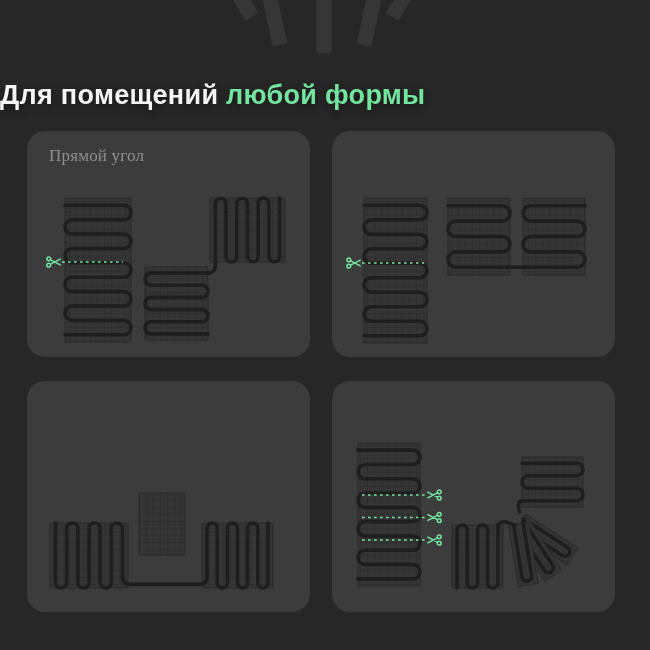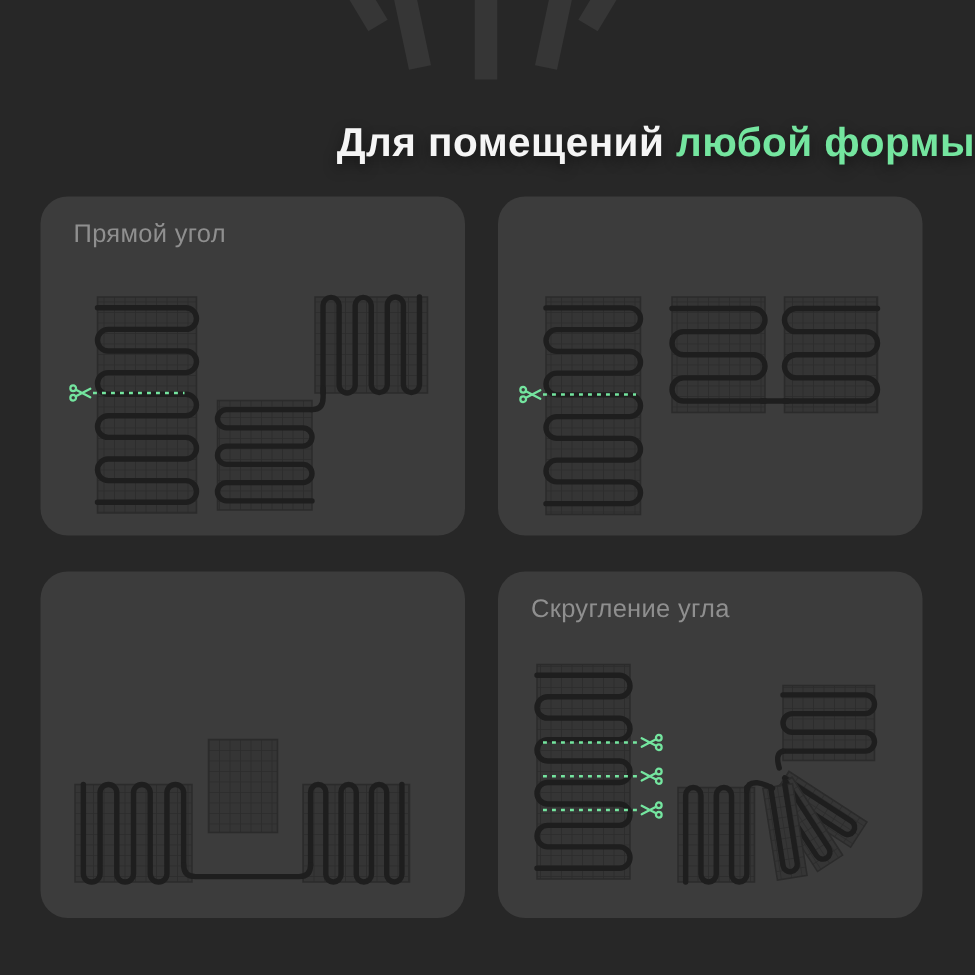--- a/index.html
+++ b/index.html
@@ -10,39 +10,40 @@
   html,body{width:650px;height:650px;overflow:hidden}
   body{
     position:relative;
     background:var(--page-bg);
     font-family:"Liberation Sans","DejaVu Sans",sans-serif;
   }
   .rays{position:absolute;top:0;left:0}
   .rays rect{fill:var(--rays)}
   h1{
     position:absolute;top:80px;left:0;width:650px;
-    text-align:right;color:var(--heading);
+    text-align:left;color:var(--heading);
     font-size:27px;font-weight:700;letter-spacing:.3px;
     text-shadow:0 3px 9px rgba(0,0,0,.45);
     white-space:nowrap;
   }
   h1 .accent{color:var(--accent)}
   .cards{
     position:absolute;top:131px;left:27px;
     display:grid;
     grid-template-columns:283px 283px;
     grid-template-rows:226px 231px;
     column-gap:22px;row-gap:24px;
   }
   .card{
     position:relative;
     background:var(--card-bg);
     border-radius:18px;
     padding:14px 22px;
     overflow:hidden;
+    font-family:Liberation Serif, serif;
   }
   .card-title{
     position:relative;z-index:2;
     color:var(--card-title);
     font-size:17px;font-weight:500;letter-spacing:.2px;
     line-height:1.32;max-width:185px;
   }
   .diagram{position:absolute;inset:0;z-index:1}
   .diagram svg{display:block}
 </style>
@@ -111,21 +112,20 @@
           <rect x="112" y="112" width="46" height="62" fill="url(#mesh)" stroke="#2b2b2b" stroke-width="1"></rect>
           <rect x="23" y="142" width="78" height="65" fill="url(#mesh)" stroke="#2b2b2b" stroke-width="1"></rect>
           <path d="M28.57 142 L28.57 201.43 A5.57 5.57 0 0 0 39.71 201.43 L39.71 147.57 A5.57 5.57 0 0 1 50.86 147.57 L50.86 201.43 A5.57 5.57 0 0 0 62 201.43 L62 147.57 A5.57 5.57 0 0 1 73.14 147.57 L73.14 201.43 A5.57 5.57 0 0 0 84.29 201.43 L84.29 147.57 A5.57 5.57 0 0 1 95.43 147.57 L95.43 195.5" fill="none" stroke="#1e1e1e" stroke-width="3.6" stroke-linecap="round" stroke-linejoin="round"></path>
           <rect x="175" y="142" width="71" height="65" fill="url(#mesh)" stroke="#2b2b2b" stroke-width="1"></rect>
           <path d="M180.07 195.5 L180.07 147.07 A5.07 5.07 0 0 1 190.21 147.07 L190.21 201.93 A5.07 5.07 0 0 0 200.36 201.93 L200.36 147.07 A5.07 5.07 0 0 1 210.5 147.07 L210.5 201.93 A5.07 5.07 0 0 0 220.64 201.93 L220.64 147.07 A5.07 5.07 0 0 1 230.79 147.07 L230.79 201.93 A5.07 5.07 0 0 0 240.93 201.93 L240.93 142" fill="none" stroke="#1e1e1e" stroke-width="3.6" stroke-linecap="round" stroke-linejoin="round"></path>
           <path d="M95.43 195.5 Q95.43 203.4 103.4 203.4 L172.3 203.4 Q180.07 203.4 180.07 195.5" fill="none" stroke="#1e1e1e" stroke-width="3.6" stroke-linecap="round" stroke-linejoin="round"></path>
         </svg>
       </div>
   </section>
   <section class="card">
-    <h2 class="card-title">Скругление угла</h2>
     <div class="diagram">
         <svg viewBox="0 0 283 231" width="100%" height="100%" preserveAspectRatio="xMidYMid meet">
           <rect x="26" y="62" width="62" height="143" fill="url(#mesh)" stroke="#2b2b2b" stroke-width="1"></rect>
           <path d="M26 69.15 L80.85 69.15 A7.15 7.15 0 0 1 80.85 83.45 L33.15 83.45 A7.15 7.15 0 0 0 33.15 97.75 L80.85 97.75 A7.15 7.15 0 0 1 80.85 112.05 L33.15 112.05 A7.15 7.15 0 0 0 33.15 126.35 L80.85 126.35 A7.15 7.15 0 0 1 80.85 140.65 L33.15 140.65 A7.15 7.15 0 0 0 33.15 154.95 L80.85 154.95 A7.15 7.15 0 0 1 80.85 169.25 L33.15 169.25 A7.15 7.15 0 0 0 33.15 183.55 L80.85 183.55 A7.15 7.15 0 0 1 80.85 197.85 L26 197.85" fill="none" stroke="#1e1e1e" stroke-width="3.6" stroke-linecap="round" stroke-linejoin="round"></path>
           <rect x="120" y="144" width="51" height="63" fill="url(#mesh)" stroke="#2b2b2b" stroke-width="1"></rect>
           <path d="M125.1 207 L125.1 149.1 A5.1 5.1 0 0 1 135.3 149.1 L135.3 201.9 A5.1 5.1 0 0 0 145.5 201.9 L145.5 149.1 A5.1 5.1 0 0 1 155.7 149.1 L155.7 201.9 A5.1 5.1 0 0 0 165.9 201.9 L165.9 144" fill="none" stroke="#1e1e1e" stroke-width="3.6" stroke-linecap="round" stroke-linejoin="round"></path>
           <rect x="190" y="76" width="61" height="50" fill="url(#mesh)" stroke="#2b2b2b" stroke-width="1"></rect>
           <path d="M190 82.25 L244.75 82.25 A6.25 6.25 0 0 1 244.75 94.75 L196.25 94.75 A6.25 6.25 0 0 0 196.25 107.25 L244.75 107.25 A6.25 6.25 0 0 1 244.75 119.75 L190 119.75" fill="none" stroke="#1e1e1e" stroke-width="3.6" stroke-linecap="round" stroke-linejoin="round"></path>
           <g transform="rotate(33 186 140)">
             <rect x="189" y="130" width="62" height="20" fill="url(#mesh)" stroke="#2b2b2b" stroke-width="1"></rect>

